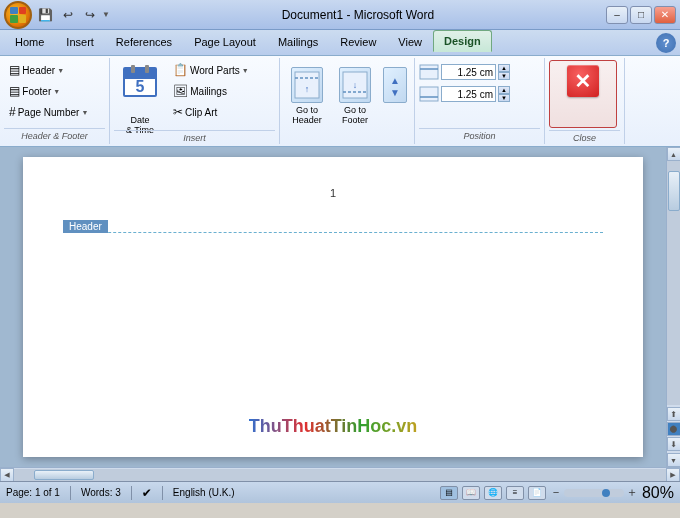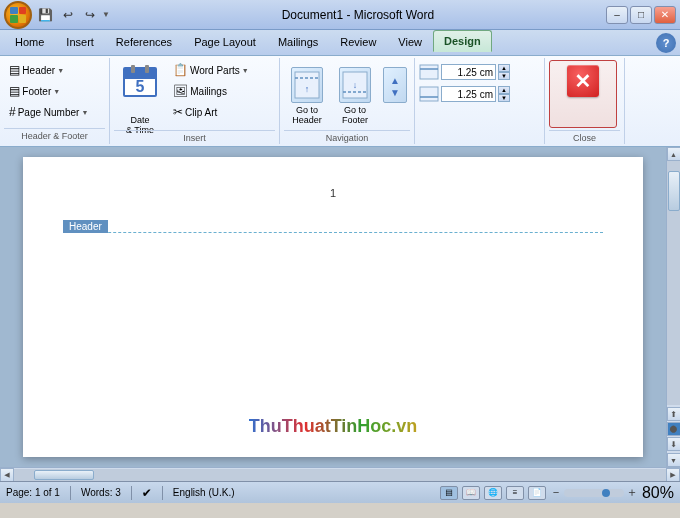--- a/index.html
+++ b/index.html
@@ -115,20 +115,21 @@
       border-right: 1px solid #c0d0e8;
       padding: 2px 4px;
       min-width: 60px;
     }
     .ribbon-group-content { flex: 1; display: flex; align-items: flex-start; gap: 2px; }
     .ribbon-group-label {
       font-size: 9px; color: #555; text-align: center;
       padding: 2px 0 1px;
       border-top: 1px solid #c0d0e8;
       margin-top: 2px;
+      font-style: italic;
     }
 
     .rb-small {
       display: flex; align-items: center; gap: 2px;
       padding: 2px 4px;
       border: 1px solid transparent;
       border-radius: 3px;
       cursor: pointer;
       font-size: 10px; color: #000;
       white-space: nowrap;
@@ -533,21 +534,20 @@
 
         <div class="nav-large-btn" style="width:30px;">
           <div class="nav-icon-large" style="width:24px;">
             <svg width="20" height="30" viewBox="0 0 20 30">
               <text x="10" y="14" text-anchor="middle" font-size="10" fill="#4070c0">▲</text>
               <text x="10" y="26" text-anchor="middle" font-size="10" fill="#4070c0">▼</text>
             </svg>
           </div>
         </div>
       </div>
-      <div class="ribbon-group-label">Navigation</div>
     </div>
 
     <div class="ribbon-group pos-group">
       <div class="ribbon-group-content">
         <div style="display:flex;flex-direction:column;gap:6px;padding-top:4px;">
           <div class="pos-field">
             <svg width="20" height="16" viewBox="0 0 20 16">
               <rect x="1" y="1" width="18" height="14" fill="#e8f0fc" stroke="#8aaccc" stroke-width="1"></rect>
               <line x1="1" y1="5" x2="19" y2="5" stroke="#6090c0" stroke-width="1.5"></line>
             </svg>
@@ -563,20 +563,21 @@
               <line x1="1" y1="11" x2="19" y2="11" stroke="#6090c0" stroke-width="1.5"></line>
             </svg>
             <input class="pos-input" type="text" value="1.25 cm" style="">
             <div class="spin-btns">
               <button class="spin-btn">▲</button>
               <button class="spin-btn">▼</button>
             </div>
           </div>
         </div>
       </div>
+      <div class="ribbon-group-label">Position</div>
     </div>
 
     <div class="ribbon-group close-group">
       <div class="ribbon-group-content">
         <div class="close-hf-btn">
           <div class="close-x-icon">✕</div>
         </div>
       </div>
       <div class="ribbon-group-label">Close</div>
     </div>

